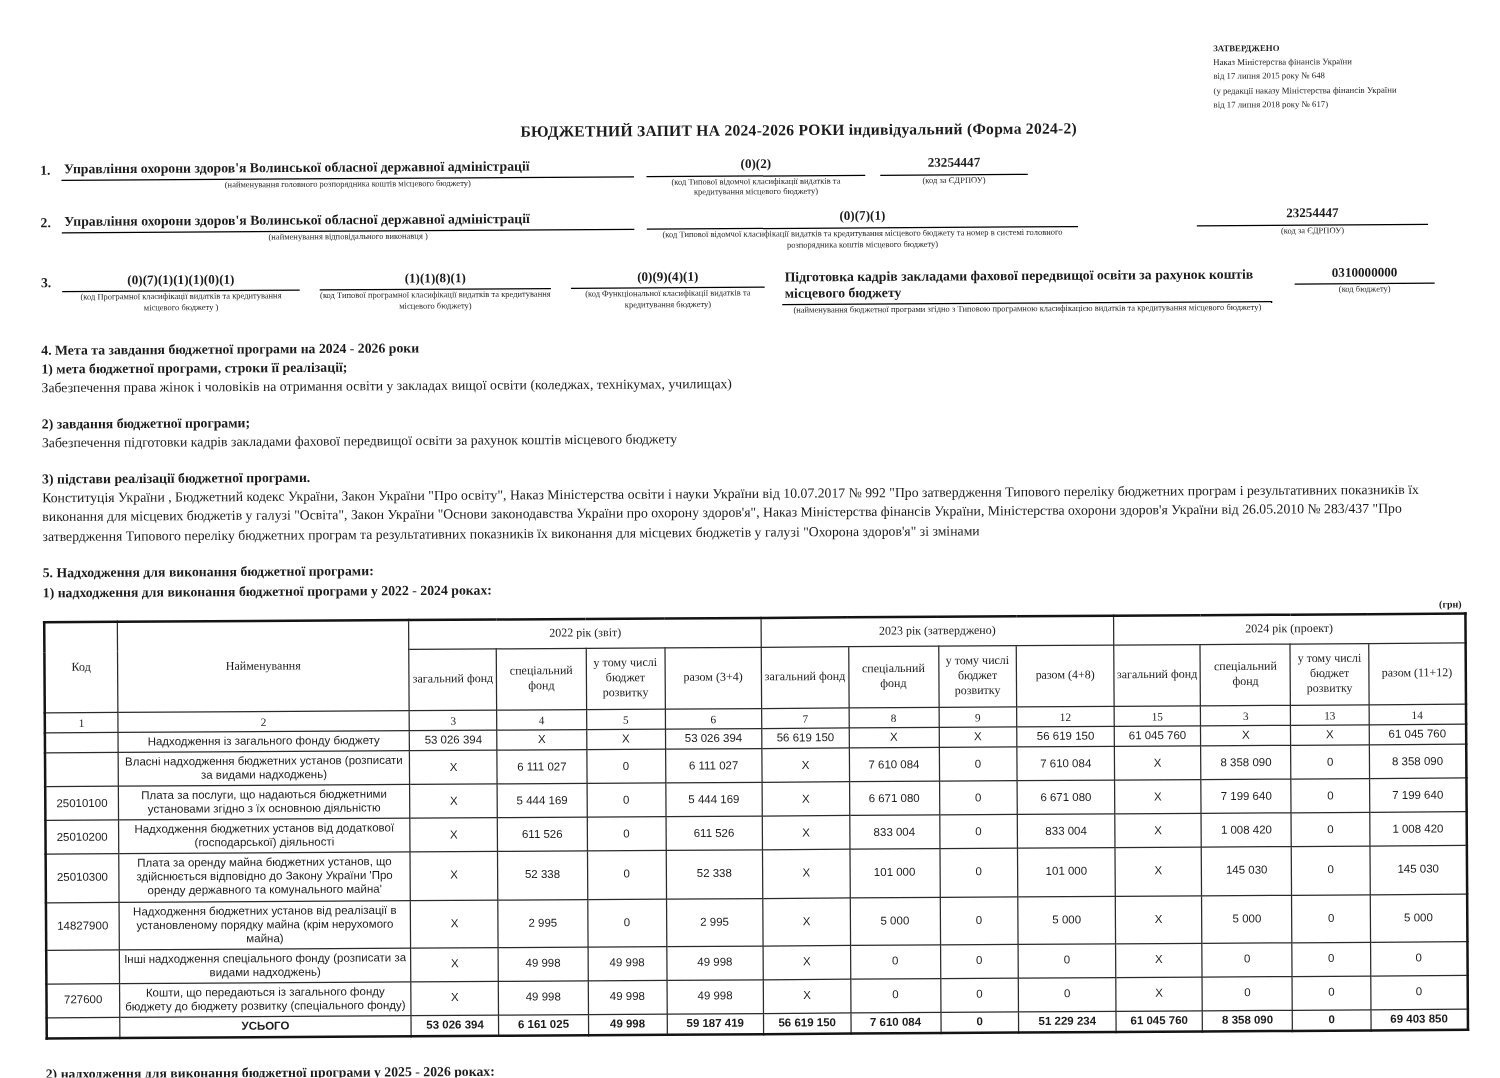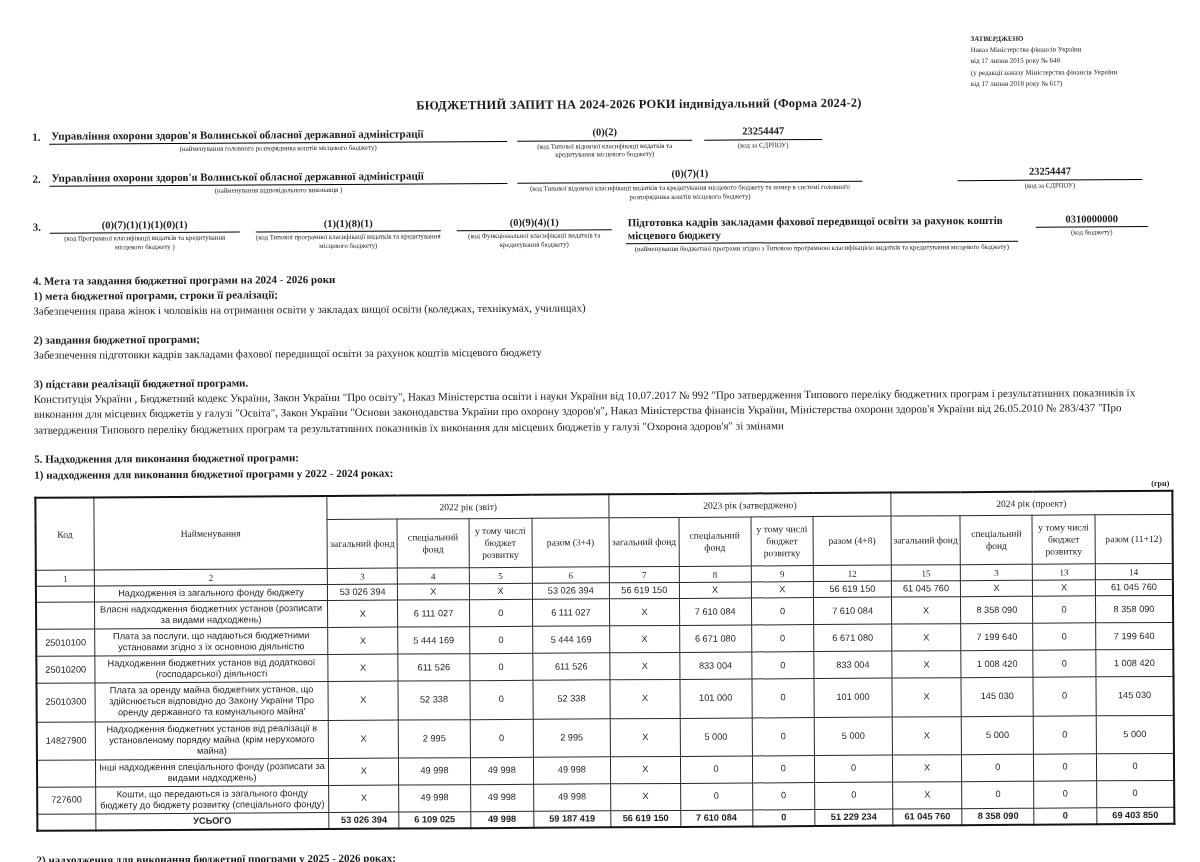--- a/index.html
+++ b/index.html
@@ -344,21 +344,21 @@
               <td class="val-cell">0</td>
               <td class="val-cell">X</td>
               <td class="val-cell">0</td>
               <td class="val-cell">0</td>
               <td class="val-cell">0</td>
             </tr>
             <tr class="total-row">
               <td class="val-cell"></td>
               <td class="name-cell">УСЬОГО</td>
               <td class="val-cell">53 026 394</td>
-              <td class="val-cell">6 109 025</td>
+              <td class="val-cell">6 161 025</td>
               <td class="val-cell">49 998</td>
               <td class="val-cell">59 187 419</td>
               <td class="val-cell">56 619 150</td>
               <td class="val-cell">7 610 084</td>
               <td class="val-cell">0</td>
               <td class="val-cell">51 229 234</td>
               <td class="val-cell">61 045 760</td>
               <td class="val-cell">8 358 090</td>
               <td class="val-cell">0</td>
               <td class="val-cell">69 403 850</td>

